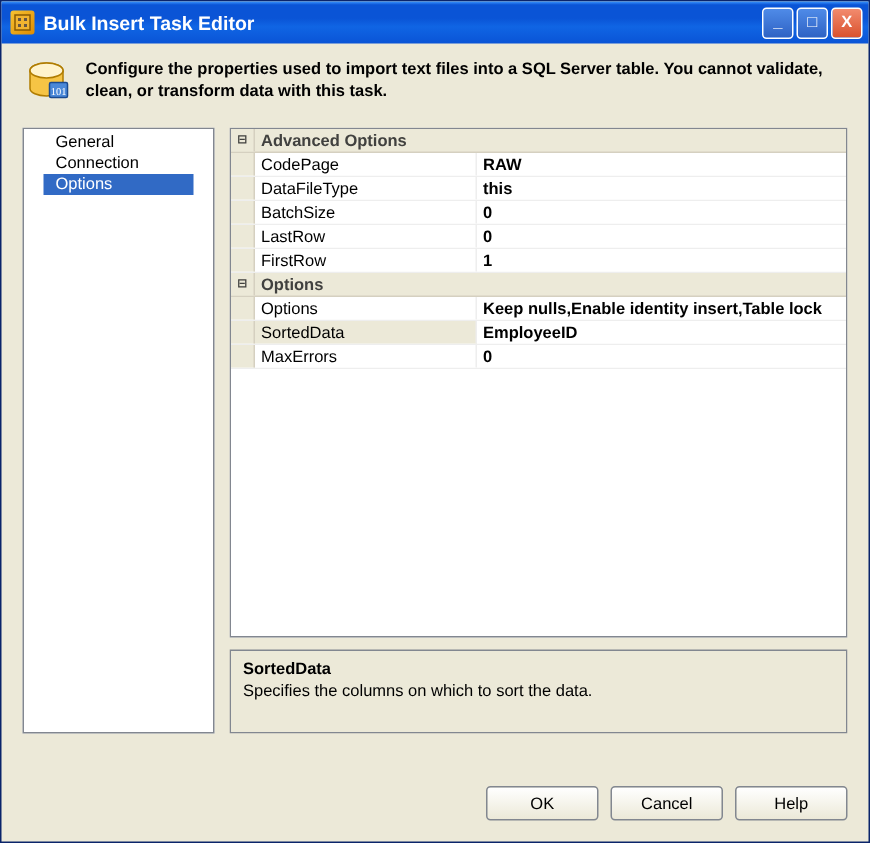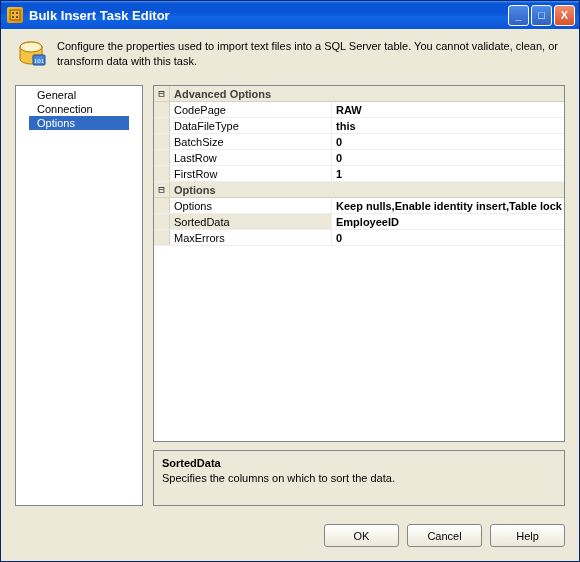--- a/index.html
+++ b/index.html
@@ -55,20 +55,21 @@
     padding: 10px 14px 14px 14px;
     gap: 10px;
     align-items: flex-start;
   }
   .info-icon {
     width: 32px; height: 32px; flex:none;
   }
   .info-text {
     color: #000;
     line-height: 1.35;
+    font-weight: bold;
   }
 
   .content-area {
     flex: 1;
     display: flex;
     gap: 10px;
     padding: 0 14px 10px 14px;
     overflow:hidden;
   }
   .sidebar {
@@ -120,21 +121,21 @@
   }
   .group-label { padding-left:4px;text-align:right; }
   .prop-row {
     display:flex;
     height:16px;
     line-height:16px;
     border-bottom:1px solid #eee;
   }
   .prop-gutter { width:16px; background:#ece9d8; border-right:1px solid #d5d0c0; flex:none;}
   .prop-name {
-    width: 162px;
+    width: 148px;
     padding-left:4px;
     border-right:1px solid #eee;
     background:#fff;
     color:#000;
     overflow:hidden; white-space:nowrap; text-overflow:ellipsis;
   }
   .prop-row.selected .prop-name { background:#ece9d8; }
   .prop-value {
     flex:1;
     padding-left:4px;
@@ -161,20 +162,21 @@
   }
   .btn {
     min-width:75px;
     height:23px;
     border:1px solid #828790;
     background: linear-gradient(to bottom,#fff,#ece9d8);
     border-radius:3px;
     font: inherit;
     padding: 0 12px;
     cursor: default;
+    margin-top: 17px;
   }
 </style>
 </head>
 <body>
 
 <div class="window">
 
   <div class="titlebar">
     <div class="titlebar-icon">
       <svg width="12" height="12" viewBox="0 0 12 12">

